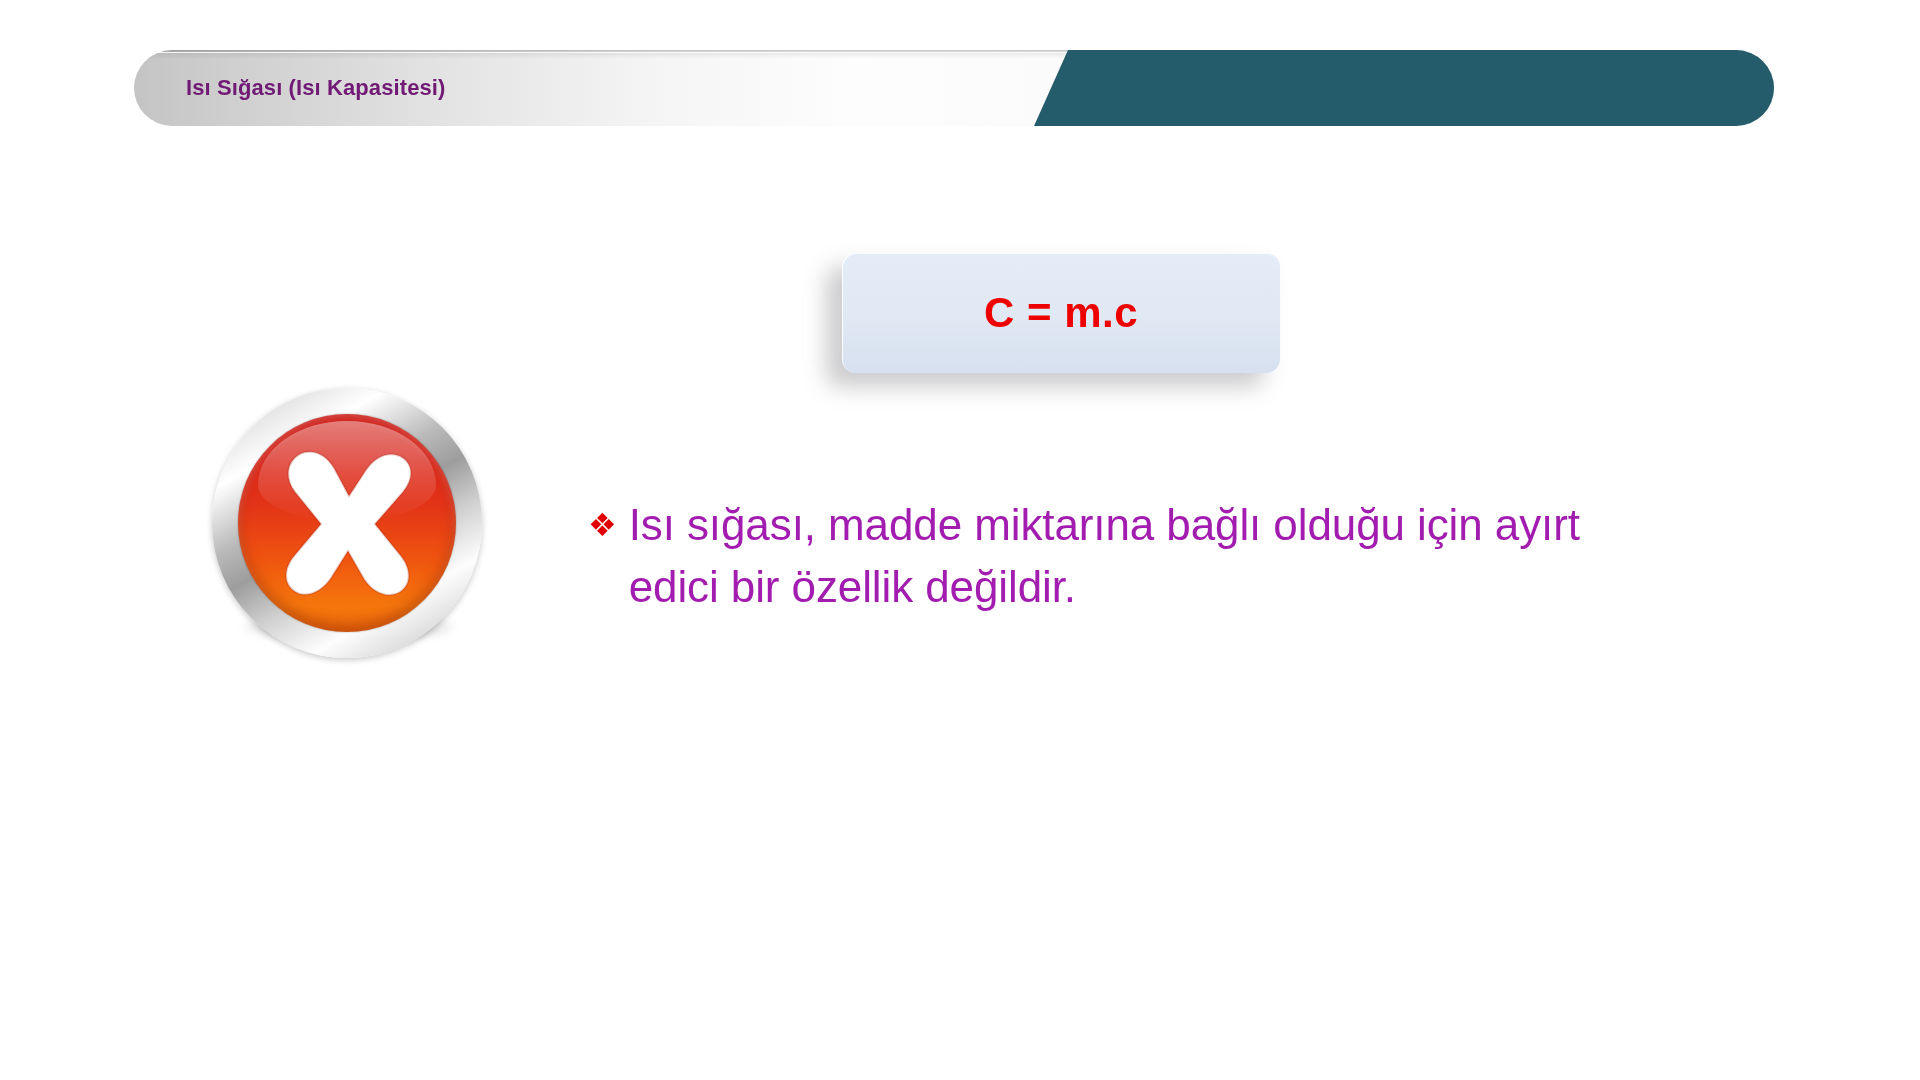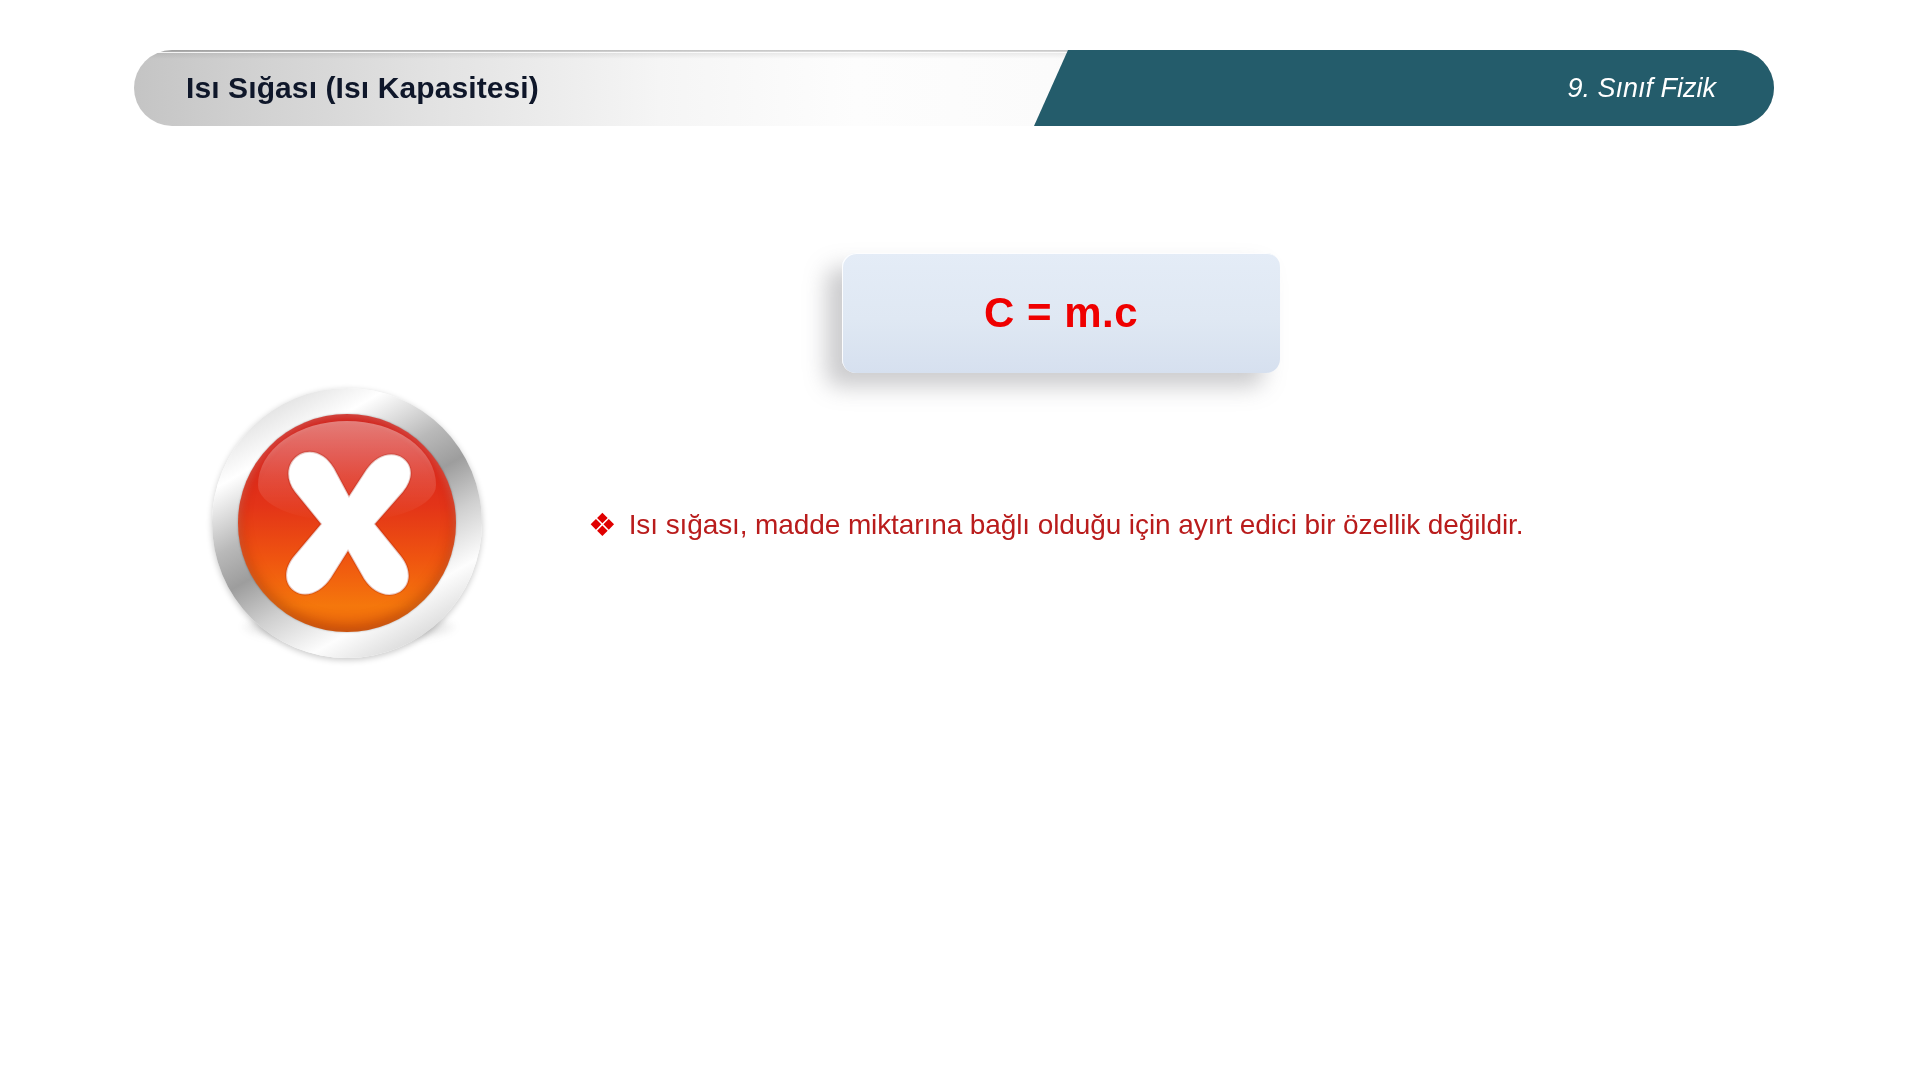--- a/index.html
+++ b/index.html
@@ -69,23 +69,23 @@
     -webkit-clip-path: polygon(34px 0, 100% 0, 100% 100%, 0 100%);
     clip-path: polygon(34px 0, 100% 0, 100% 100%, 0 100%);
   }
 
   #banner-title {
     position: absolute;
     left: 52px;
     top: 0;
     height: 76px;
     line-height: 76px;
-    font-size: 30px;
+    font-size: 22px;
     font-weight: bold;
-    color: #0f172a;
+    color: #701a75;
     letter-spacing: 0.1px;
     white-space: nowrap;
   }
 
   #banner-subject {
     position: absolute;
     right: 58px;
     top: 0;
     height: 76px;
     line-height: 76px;
@@ -207,34 +207,33 @@
   #bullet-marker {
     flex: 0 0 auto;
     font-size: 32px;
     line-height: 62px;
     color: #e00000;
     margin-right: 12px;
     font-family: "DejaVu Sans", sans-serif;
   }
   #bullet-text {
     flex: 1 1 auto;
-    font-size: 28px;
+    font-size: 44px;
     line-height: 62px;
-    color: #b91c1c;
+    color: #a21caf;
     letter-spacing: -0.1px;
   }
 </style>
 </head>
 <body>
 
 <div id="header-banner">
   <div class="banner-grey"></div>
   <div class="banner-teal"></div>
   <div id="banner-title">Isı Sığası (Isı Kapasitesi)</div>
-  <div id="banner-subject">9. Sınıf Fizik</div>
 </div>
 
 <div id="formula-box">
   <span id="formula-text">C = m.c</span>
 </div>
 
 <div id="x-badge">
   <div class="badge-shadow"></div>
   <div class="badge-bezel"></div>
   <div class="badge-face">

